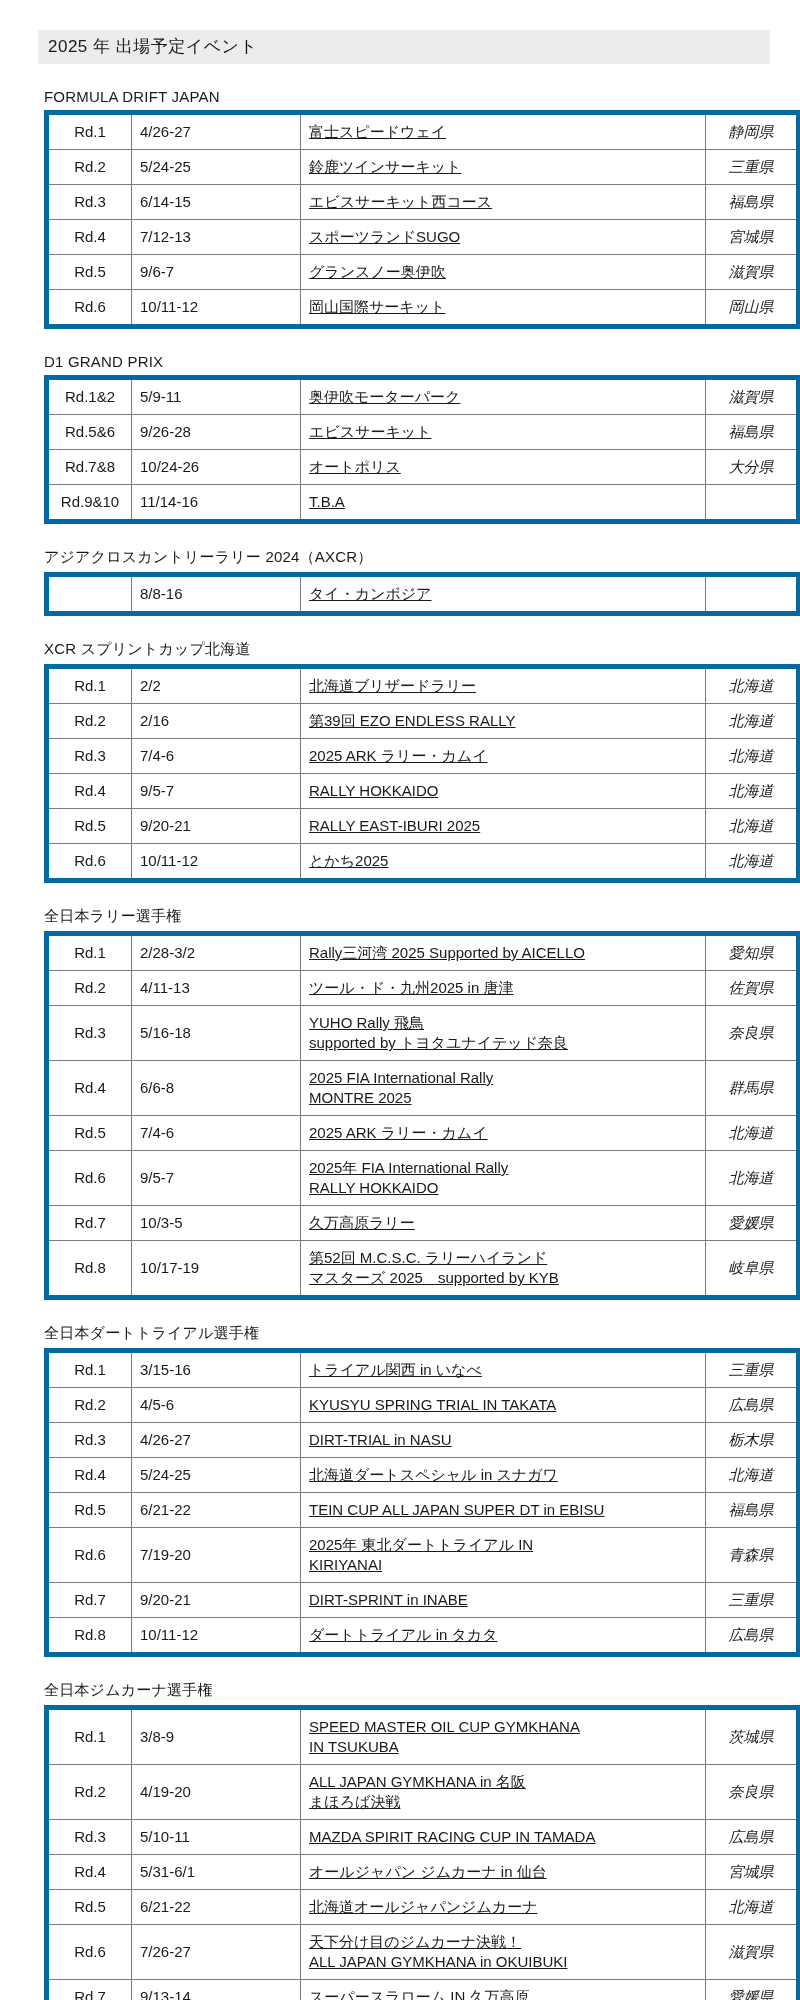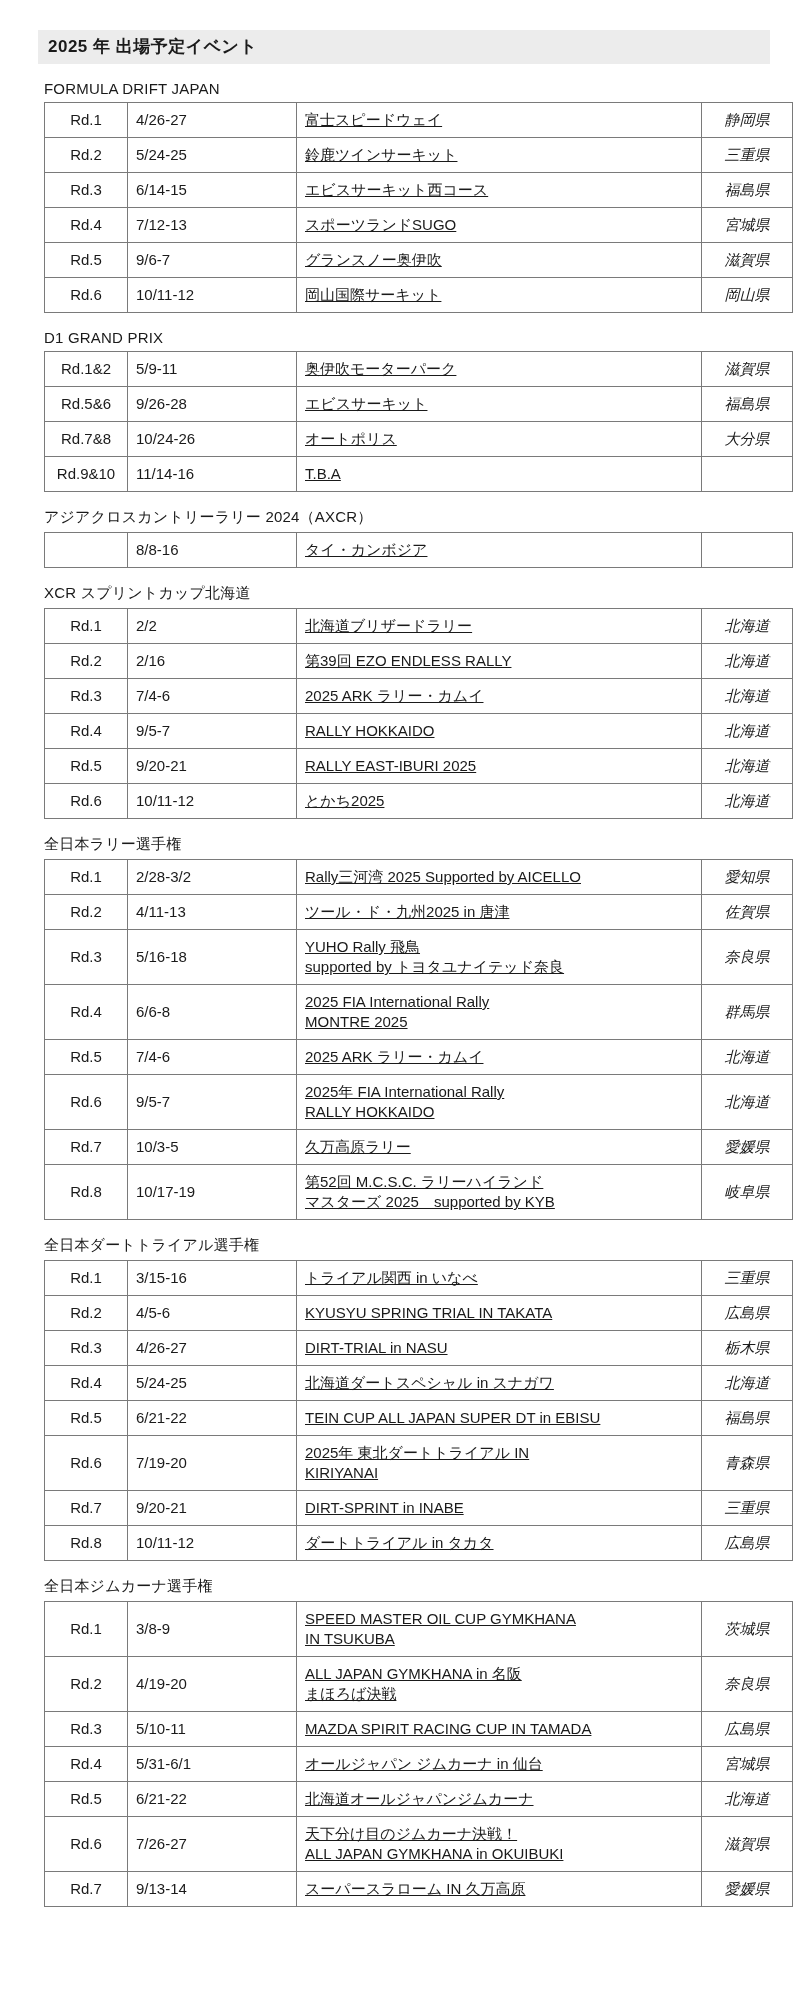--- a/index.html
+++ b/index.html
@@ -6,37 +6,37 @@
   body{
     width:800px;height:2000px;
     font-family:"Liberation Sans","DejaVu Sans",sans-serif;
     color:#1a1a1a;
     -webkit-font-smoothing:antialiased;
   }
   .page{padding:30px 30px 0 38px;}
   .page-title{
     background:#ececec;
     font-size:17px;
-    font-weight:bold;
+    font-weight:normal;
     padding:5px 10px 6px 10px;
     width:712px;
     letter-spacing:0.5px;
   }
-  .section{margin-top:16px;}
+  .section{margin-top:24px;}
   .section-title{
     font-size:15px;
     margin:0 0 5px 6px;
     letter-spacing:0.2px;
   }
   table.schedule{
     border-collapse:collapse;
     margin-left:6px;
     table-layout:fixed;
     width:716px;
-    border:1px solid #0369a1;
+    border:5px solid #0369a1;
   }
   table.schedule td{
     border:1px solid #7a7a7a;
     font-size:15px;
     line-height:20px;
     padding:7px 8px 7px 8px;
     vertical-align:middle;
     overflow:hidden;
     white-space:pre-line;
   }

